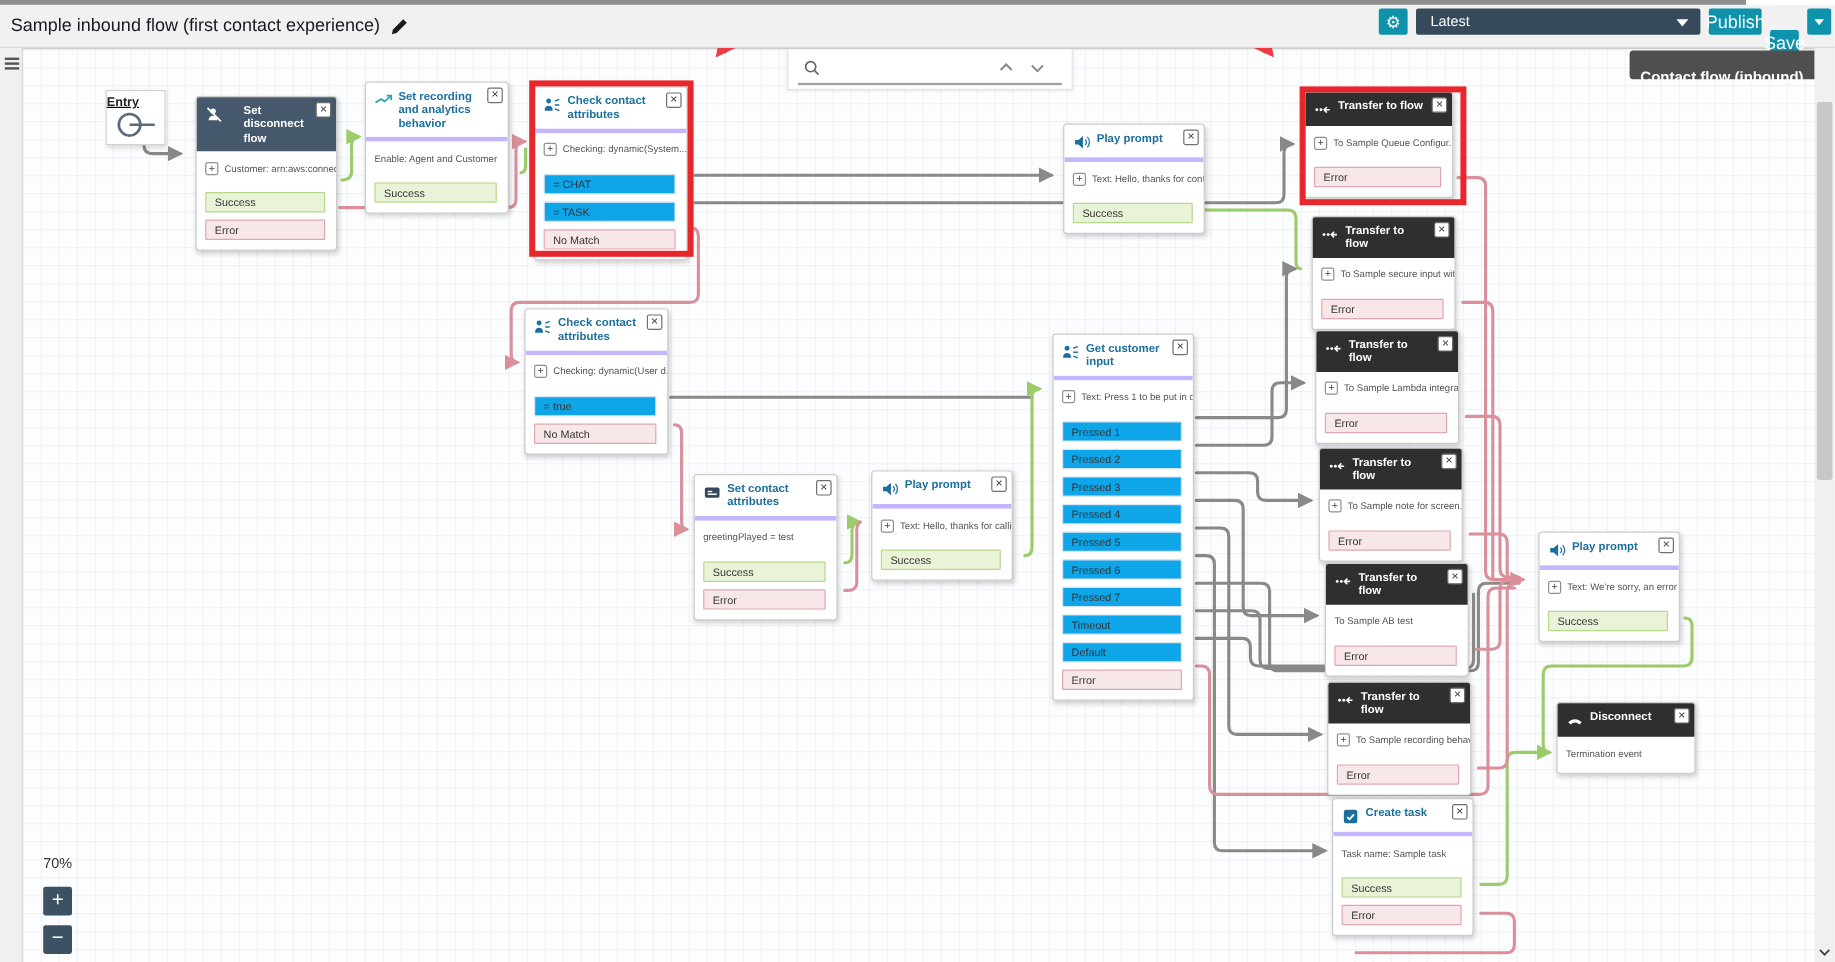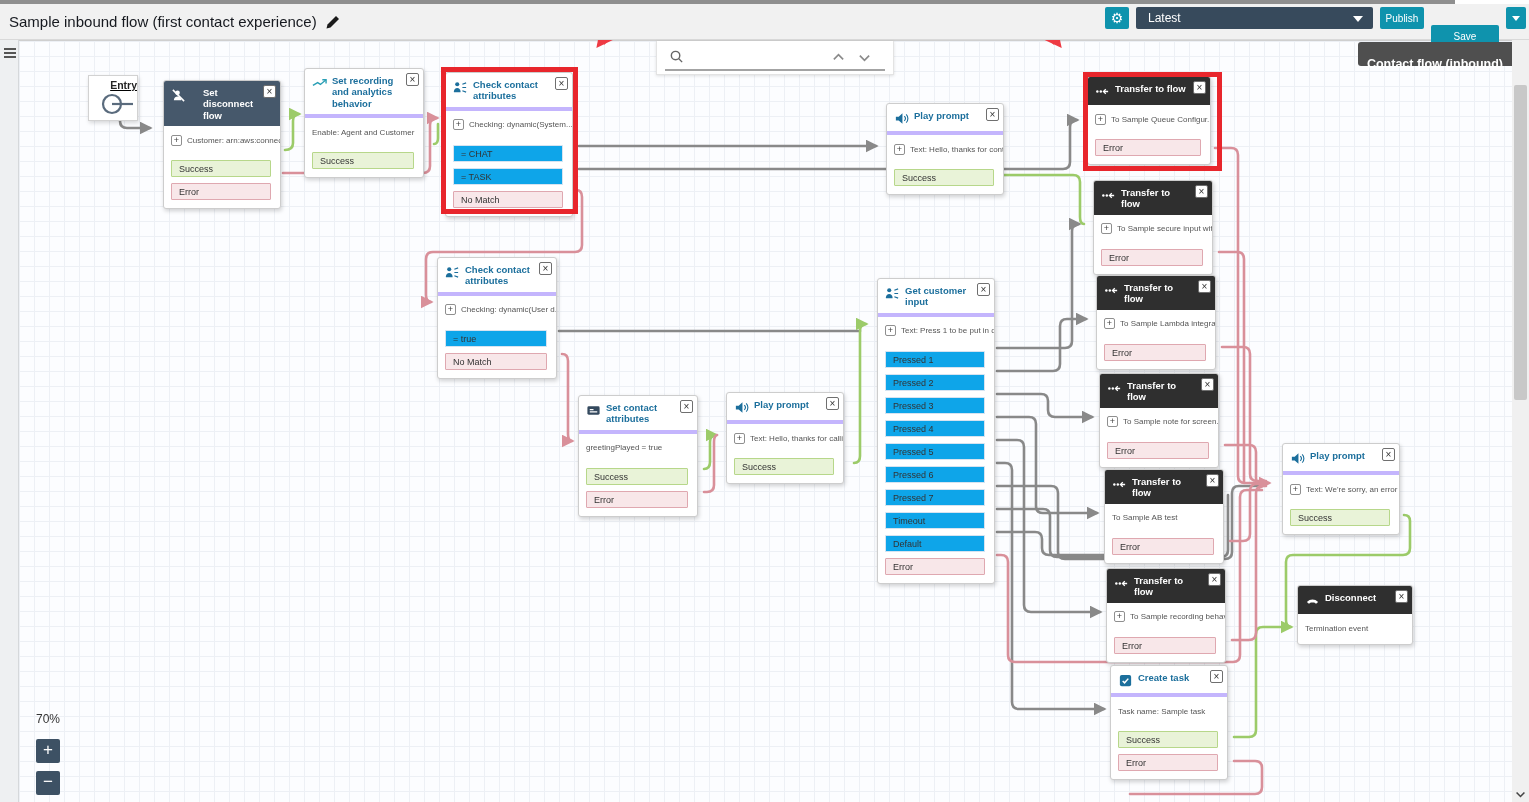--- a/index.html
+++ b/index.html
@@ -7,25 +7,25 @@
   .stage { position:relative; width:1529px; height:802px; overflow:hidden; background:#fff; }
 
   
   .top-strip { position:absolute; left:0; top:0; width:1455px; height:4px; background:#8f8f8f; z-index:9; }
 
   
   .app-header { position:absolute; left:0; top:4px; width:1529px; height:36px; background:#f1f1f1; border-bottom:1px solid #d9d9d9; z-index:8; display:flex; align-items:center; }
   .flow-title { font-size:15px; color:#16191f; margin-left:9px; white-space:nowrap; }
   .pencil { width:16px; height:16px; margin-left:8px; display:inline-block; }
   .hdr-right { position:absolute; right:3px; top:0; height:28px; display:flex; align-items:center; gap:7px; }
-  .teal-btn { background:#0f93ad; color:#fff; border:none; height:22px; border-radius:2px; font-size:10px; font-family:"Liberation Sans",sans-serif; display:flex; align-items:center; justify-content:center; cursor:pointer; }
+  .teal-btn { background:#0f93ad; color:#fff; border:none; height:22px; border-radius:2px; font-size:15px; font-family:"Liberation Sans",sans-serif; display:flex; align-items:center; justify-content:center; cursor:pointer; }
   .gear-btn { width:24px; font-size:14px; }
   .ver-dd { width:237px; height:22px; background:#374a5c; color:#fff; border-radius:2px; font-size:12px; display:flex; align-items:center; padding:0 12px; position:relative; cursor:pointer; }
   .ver-dd .caret { position:absolute; right:10px; top:9px; width:0; height:0; border-left:5px solid transparent; border-right:5px solid transparent; border-top:6px solid #fff; }
-  .pub-btn { width:44px; } .save-btn { width:68px;margin-top:36px; }
+  .pub-btn { width:44px; } .save-btn { width:24px;margin-top:36px; }
   .dd-btn { width:20px; } .dd-btn .caret { width:0;height:0;border-left:4px solid transparent;border-right:4px solid transparent;border-top:5px solid #fff; }
 
   
   .canvas { position:absolute; left:19px; top:40px; width:1493px; height:762px; z-index:0;
     background-color:#fcfdff;
     background-image:linear-gradient(#edf0f5 1px, transparent 1px), linear-gradient(90deg,#edf0f5 1px, transparent 1px);
     background-size:15px 15px; border-top:1px solid #cfcfcf; }
   .left-strip { position:absolute; left:0; top:40px; width:19px; height:762px; background:#eef0f2; border-right:1px solid #d5d8db; z-index:3; }
   .hamburger { position:absolute; left:4px; top:8px; width:12px; cursor:pointer; }
   .hamburger div { height:2px; background:#555; margin-bottom:2px; }
@@ -64,21 +64,21 @@
   .param { display:flex; align-items:center; gap:5px; padding:0 7px; height:28px; font-size:8px; color:#555; white-space:nowrap; overflow:hidden; }
   .plus { width:11px; height:11px; border:1px solid #8f8f8f; border-radius:2px; background:#fff; font-size:9px; line-height:9px; text-align:center; color:#444; flex:0 0 auto; cursor:pointer; }
   .row { position:relative; margin:6px 9px 6px 7px; height:17px; line-height:16px; font-size:9px; color:#333; padding-left:7px; border:1px solid; border-radius:1px; white-space:nowrap; overflow:hidden; cursor:pointer; }
   .row::after { content:""; position:absolute; right:-12px; top:4px; width:9px; height:8px; border-right:2px solid var(--tick); background:linear-gradient(to bottom, transparent 3px, var(--tick) 3px, var(--tick) 5px, transparent 5px); }
   .row.success { background:#e9f3d8; border-color:#b7d78a; --tick:#9ccb69; }
   .row.error { background:#f8e7e9; border-color:#dfa8b0; --tick:#d9909a; }
   .row.info { background:#0ea5e9; border-color:#d6e3f0; --tick:#8c8c8c; }
   .block.pad-b { padding-bottom:2px; }
 
   
-  .entry-block { position:absolute; left:88px; top:75px; width:50px; height:46px; background:#fff; border:1px solid #d2d2d2; box-shadow:1px 2px 4px rgba(0,0,0,.15); z-index:2; text-align:right;text-decoration:underline; }
+  .entry-block { position:absolute; left:88px; top:75px; width:50px; height:46px; background:#fff; border:1px solid #d2d2d2; box-shadow:1px 2px 4px rgba(0,0,0,.15); z-index:2; text-align:left;text-decoration:underline; }
   .entry-label { font-size:10.5px; font-weight:bold; color:#222; margin-top:3px; }
 
   
   .wires { position:absolute; left:0; top:0; width:1529px; height:802px; z-index:1; pointer-events:none; }
   .annot { position:absolute; left:0; top:0; width:1529px; height:802px; z-index:6; pointer-events:none; }
   .hl-box { position:absolute; border:5px solid #e8262c; z-index:5; pointer-events:none; }
 </style>
 </head>
 <body>
 
@@ -381,21 +381,21 @@
   <div class="block pad-b" style="left:578px;top:395px;width:120px">
     <div class="bh">
       <span class="bicon"><svg viewBox="0 0 16 16">
             <rect x="1.5" y="3.5" width="13" height="9" rx="1.5" fill="#34495e"></rect>
             <path d="M4 7h4M4 9.5h8" stroke="#fff" stroke-width="1.2"></path>
           </svg></span>
       <span class="btitle">Set contact attributes</span>
       <span class="xbtn">×</span>
     </div>
     <div class="param">
-        <span>greetingPlayed = true</span>
+        <span>greetingPlayed = test</span>
       </div>
     <div class="row success">Success</div>
     <div class="row error">Error</div>
   </div>
 
   <div class="block pad-b" style="left:726px;top:392px;width:118px">
     <div class="bh">
       <span class="bicon"><svg viewBox="0 0 16 16">
             <path d="M2 6h3l4-3.5v11L5 10H2z" fill="#1c6f9c"></path>
             <path d="M11 5.5c1.4 1.4 1.4 3.6 0 5 M13 3.5c2.4 2.4 2.4 6.6 0 9" stroke="#1c6f9c" stroke-width="1.2" fill="none"></path>

